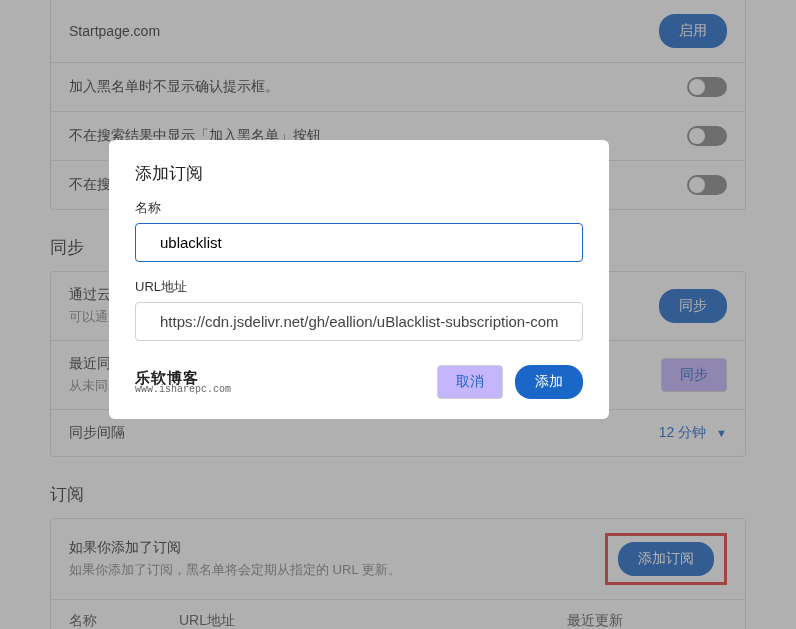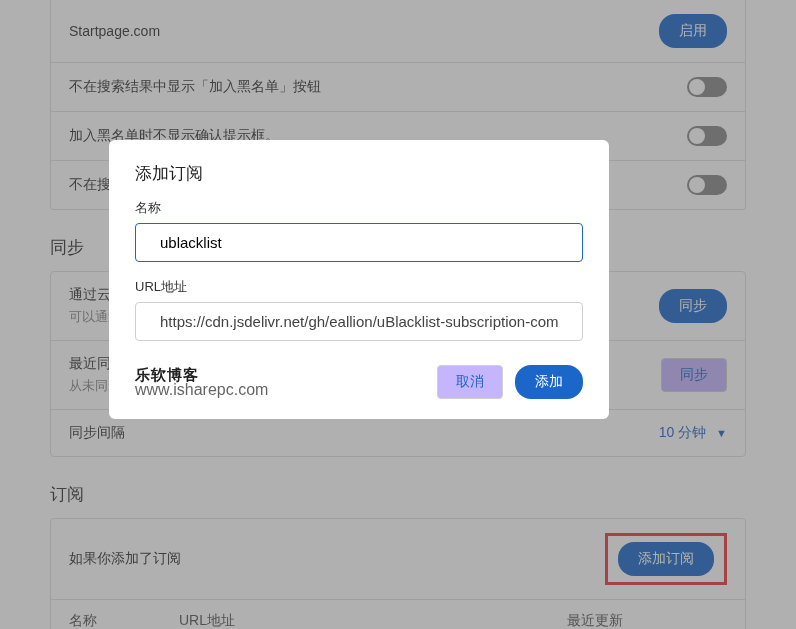--- a/index.html
+++ b/index.html
@@ -147,39 +147,39 @@
       gap: 12px;
       margin-top: 8px;
     }
     .watermark {
       display: flex;
       flex-direction: column;
       line-height: 1;
       margin-right: auto;
     }
     .watermark-top { font-size: 15px; font-weight: bold; color: #222; letter-spacing: 1px; }
-    .watermark-bot { font-size: 16px; color: #666; }
+    .watermark-bot { font-size: 10px; color: #666; font-family: Liberation Mono, monospace; }
     .row-inner-left { display: flex; flex-direction: column; }
   </style>
 </head>
 <body>
 
 <div class="page">
 
   <div class="panel" style="border-top:none; border-top-left-radius:0; border-top-right-radius:0;">
     <div class="row">
       <span class="row-text">Startpage.com</span>
       <button class="btn">启用</button>
     </div>
     <div class="row">
+      <span class="row-text">加入黑名单时不显示确认提示框。</span>
+      <div class="toggle"></div>
+    </div>
+    <div class="row">
       <span class="row-text">不在搜索结果中显示「加入黑名单」按钮</span>
-      <div class="toggle"></div>
-    </div>
-    <div class="row">
-      <span class="row-text">加入黑名单时不显示确认提示框。</span>
       <div class="toggle"></div>
     </div>
     <div class="row">
       <span class="row-text">不在搜索</span>
       <div class="toggle"></div>
     </div>
   </div>
 
   <div class="section-title">同步</div>
 
@@ -194,32 +194,33 @@
     <div class="row">
       <div class="row-inner-left">
         <span class="row-text">最近同步</span>
         <span class="row-sub">从未同步</span>
       </div>
       <button class="btn-outline">同步</button>
     </div>
     <div class="row">
       <span class="row-text">同步间隔</span>
       <div class="select-like">
-        <span>10 分钟</span>
+        <span>12 分钟</span>
         <span class="chevron">▼</span>
       </div>
     </div>
   </div>
 
   <div class="section-title">订阅</div>
 
   <div class="panel">
     <div class="row">
       <div class="row-inner-left">
         <span class="row-text">如果你添加了订阅</span>
+        <span class="row-sub">如果你添加了订阅，黑名单将会定期从指定的 URL 更新。</span>
       </div>
       <div class="highlight-box">
         <button class="btn">添加订阅</button>
       </div>
     </div>
     <div class="table-header">
       <div class="th-name">名称</div>
       <div class="th-url">URL地址</div>
       <div class="th-update">最近更新</div>
     </div>

